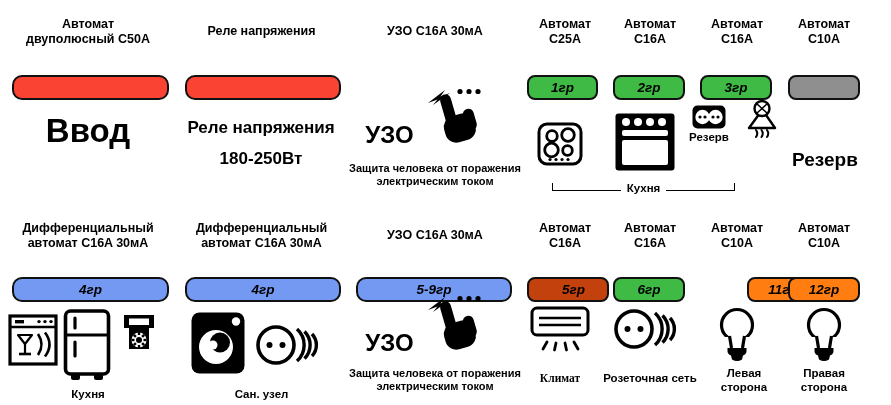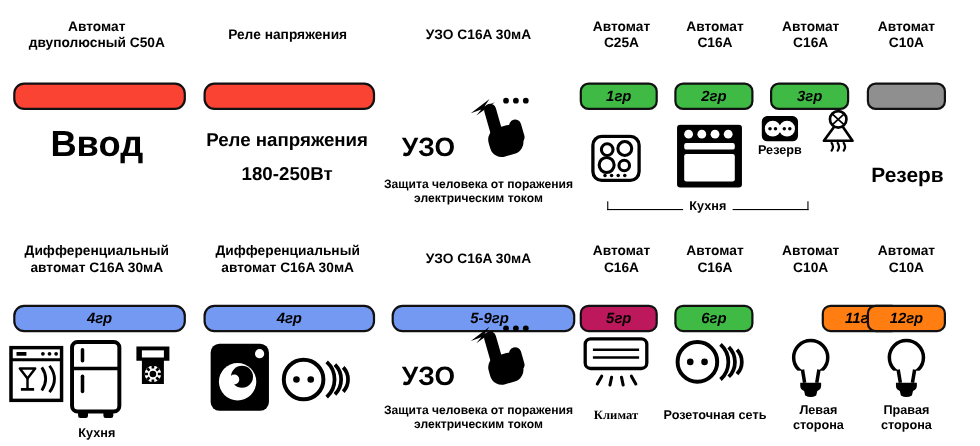--- a/index.html
+++ b/index.html
@@ -180,24 +180,24 @@
       <span>Автомат
 C10A</span>
     </div>
 
   <div class="bar" style="left: 12px; top: 277px; width: 153px; background-color: rgb(115, 153, 242);">
       <span>4гр</span>
     </div>
   <div class="bar" style="left: 185px; top: 277px; width: 152px; background-color: rgb(115, 153, 242);">
       <span>4гр</span>
     </div>
-  <div class="bar" style="left: 356px; top: 277px; width: 152px; background-color: rgb(115, 153, 242); padding-left: 11px;">
+  <div class="bar" style="left: 356px; top: 277px; width: 152px; background-color: rgb(115, 153, 242);">
       <span>5-9гр</span>
     </div>
-  <div class="bar" style="left: 527px; top: 277px; width: 67px; border-radius: 8px; background-color: #be185d;">
+  <div class="bar" style="left: 527px; top: 277px; width: 67px; border-radius: 8px; background-color: #c2410c; padding-left: 11px;">
       <span>5гр</span>
     </div>
   <div class="bar" style="left: 613px; top: 277px; width: 68px; border-radius: 8px; background-color: rgb(62, 186, 69);">
       <span>6гр</span>
     </div>
   <div class="bar" style="left: 700px; top: 277px; width: 68px; border-radius: 8px; background-color: rgb(255, 125, 17); margin-left: 47px;">
       <span>11гр</span>
     </div>
   <div class="bar" style="left: 788px; top: 277px; width: 68px; border-radius: 8px; background-color: rgb(255, 125, 17);">
       <span>12гр</span>
@@ -260,20 +260,21 @@
   <div class="abs" style="left:254px;top:320px;">
     <svg viewBox="0 0 66 50" width="66" height="50">
       <circle cx="22" cy="25" r="18" fill="#fff" stroke="#000" stroke-width="3.6"></circle>
       <circle cx="15.5" cy="25" r="3" fill="#000"></circle>
         <circle cx="28.5" cy="25" r="3" fill="#000"></circle>
       <path d="M43 9 a21.5 21.5 0 0 1 0 32" fill="none" stroke="#000" stroke-width="3.4"></path>
       <path d="M50.5 11.5 a19 19 0 0 1 0 27" fill="none" stroke="#000" stroke-width="3.4"></path>
       <path d="M58 14 a16 16 0 0 1 0 22" fill="none" stroke="#000" stroke-width="3.4"></path>
     </svg>
   </div>
+  <div class="small-label" style="left:181px;top:388px;width:161px;">Сан. узел</div>
 
   <div class="uzo-text" style="left:352px;top:329px;width:75px;">УЗО</div>
   <div class="abs" style="left:418px;top:293px;">
     <svg viewBox="0 0 66 62" width="66" height="62">
       <path d="M10 17 L27 4 L22.5 10.5 L32 7 L15 19 L19.5 13.5 Z" fill="#000"></path>
       <circle cx="42" cy="5.5" r="2.6"></circle>
         <circle cx="51" cy="5.5" r="2.6"></circle>
         <circle cx="60" cy="5.5" r="2.6"></circle>
       <g transform="rotate(-16 36 38)">
         <rect x="29" y="7" width="11" height="32" rx="5.5"></rect>

